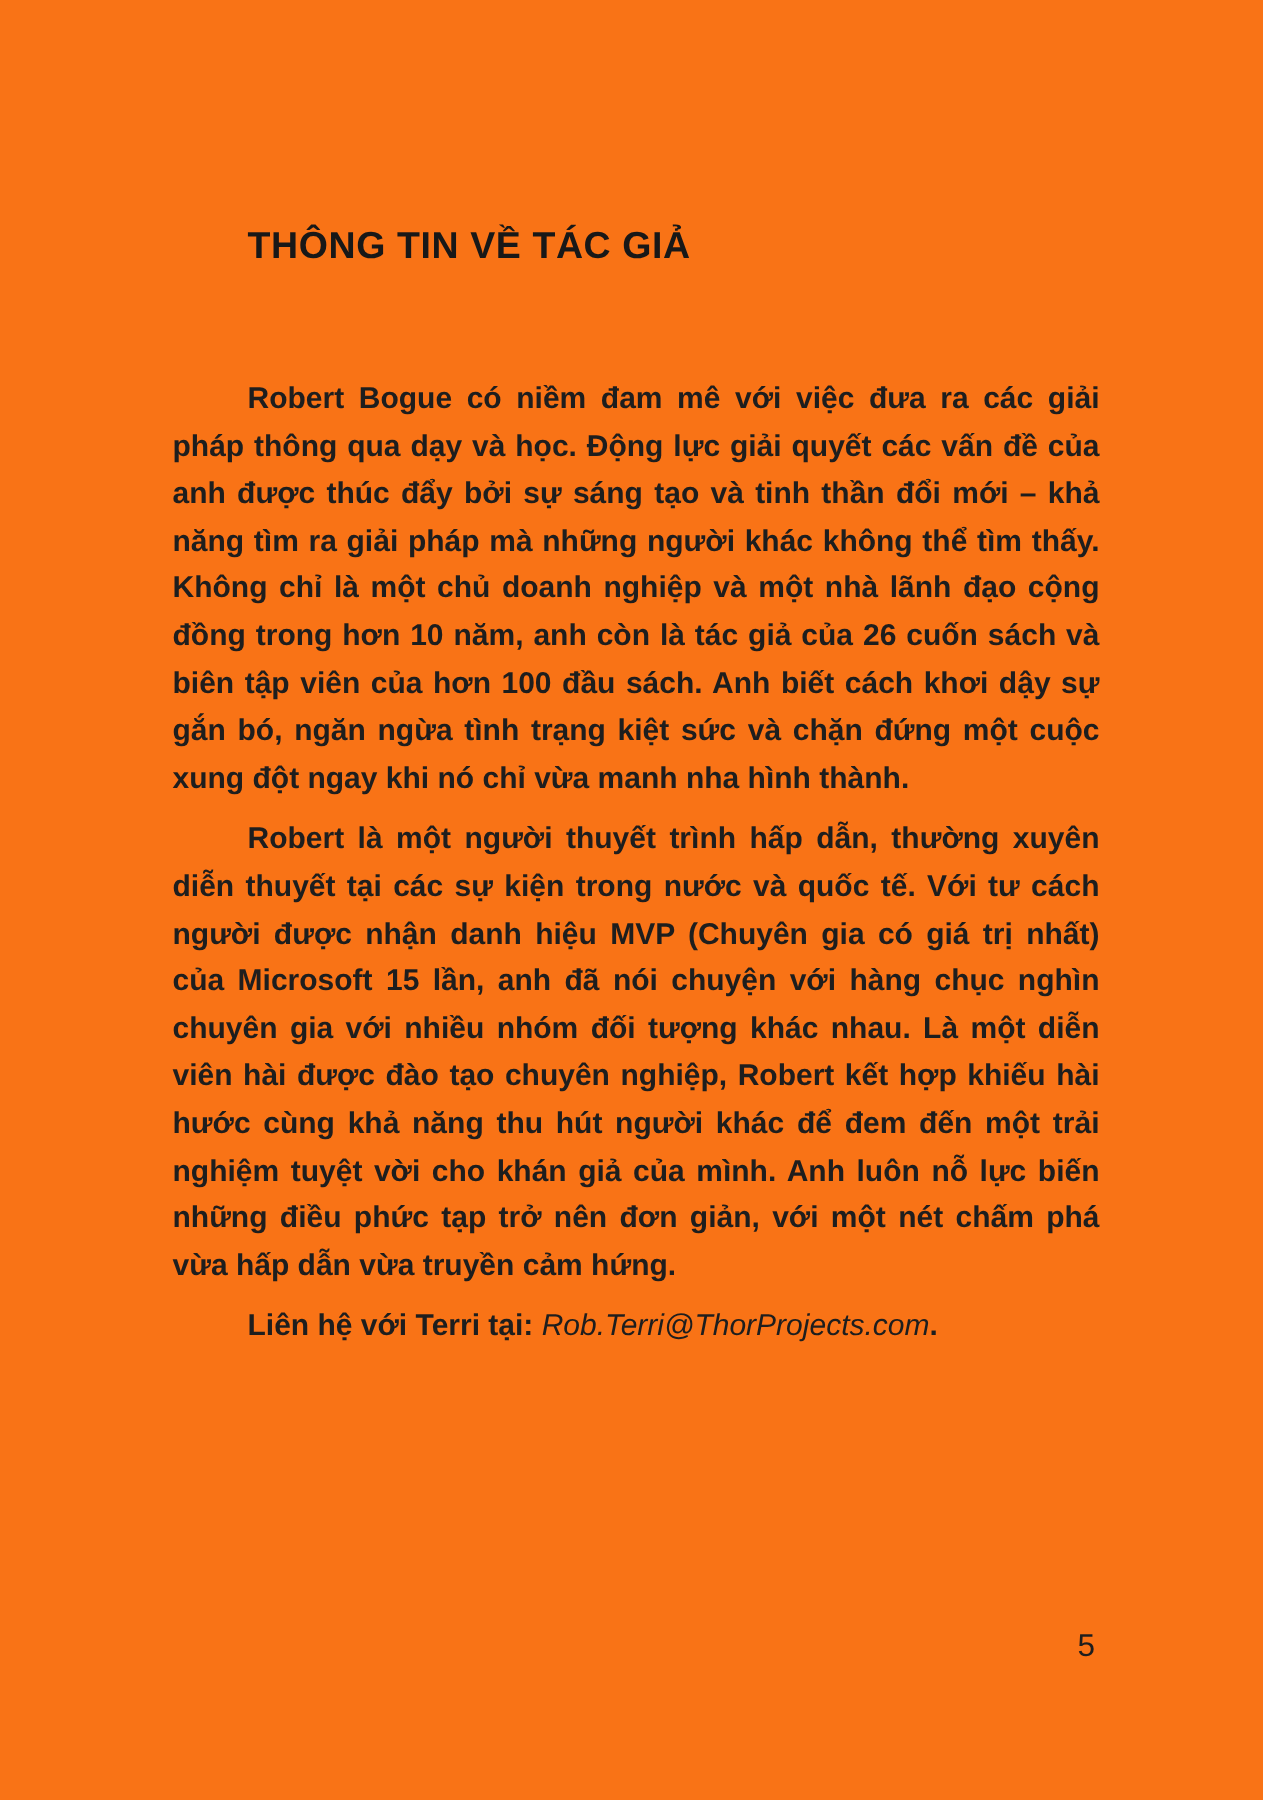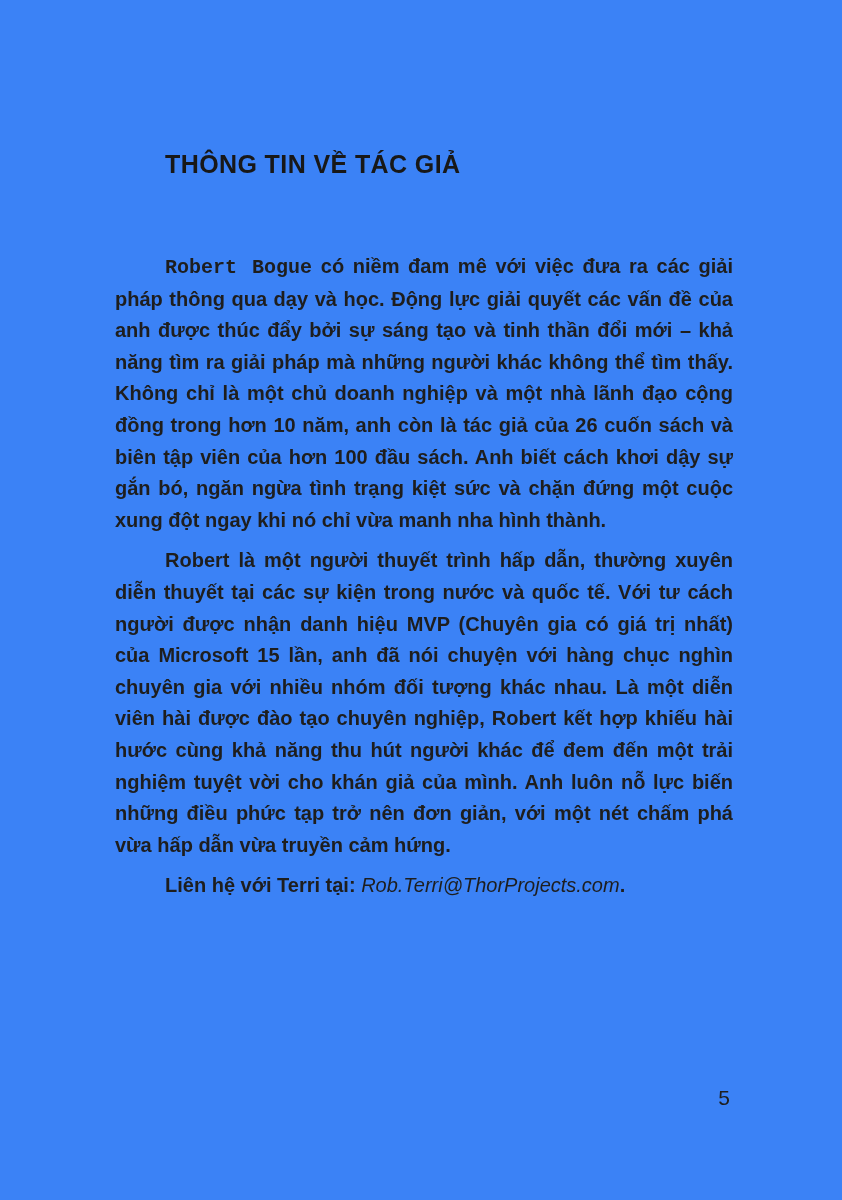--- a/index.html
+++ b/index.html
@@ -5,21 +5,21 @@
   * { margin: 0; padding: 0; box-sizing: border-box; }
 
   html, body {
     background: #ffffff;
   }
 
   .page {
     position: relative;
     width: 842px;
     height: 1200px;
-    background: #3b82f6;
+    background: #f97316;
     font-family: "Liberation Sans", "DejaVu Sans", sans-serif;
     color: #1e1e1e;
     overflow: hidden;
   }
 
   .content {
     position: absolute;
     top: 150px;
     left: 115px;
     width: 618px;
@@ -40,21 +40,21 @@
     text-align: justify;
     text-indent: 50px;
     margin-bottom: 9px;
     color: #1e1e1e;
   }
 
   .paragraphs p.section-break {
     margin-top: 56px;
   }
 
-  .seg-bold   { font-weight: 700; font-family: Liberation Mono, monospace; }
+  .seg-bold   { font-weight: 700; }
   .seg-italic { font-style: italic; }
   .seg-normal { font-weight: 700; }
 
   .page-number {
     position: absolute;
     top: 1086px;
     right: 112px;
     font-size: 21px;
     color: #1e1e1e;
   }

